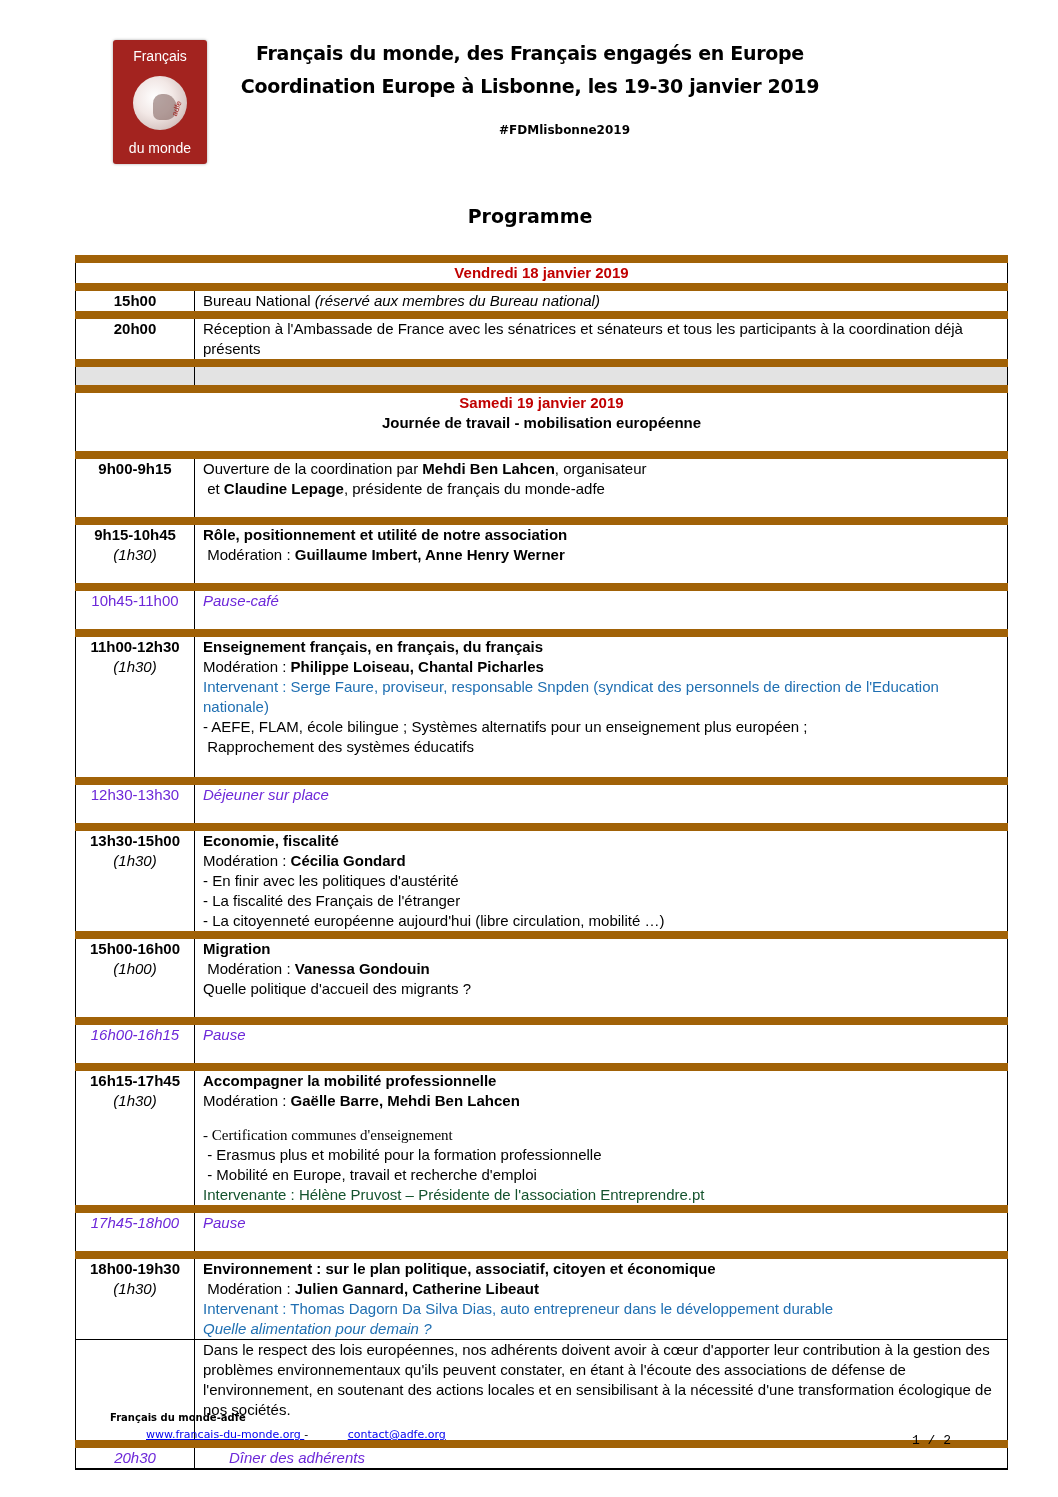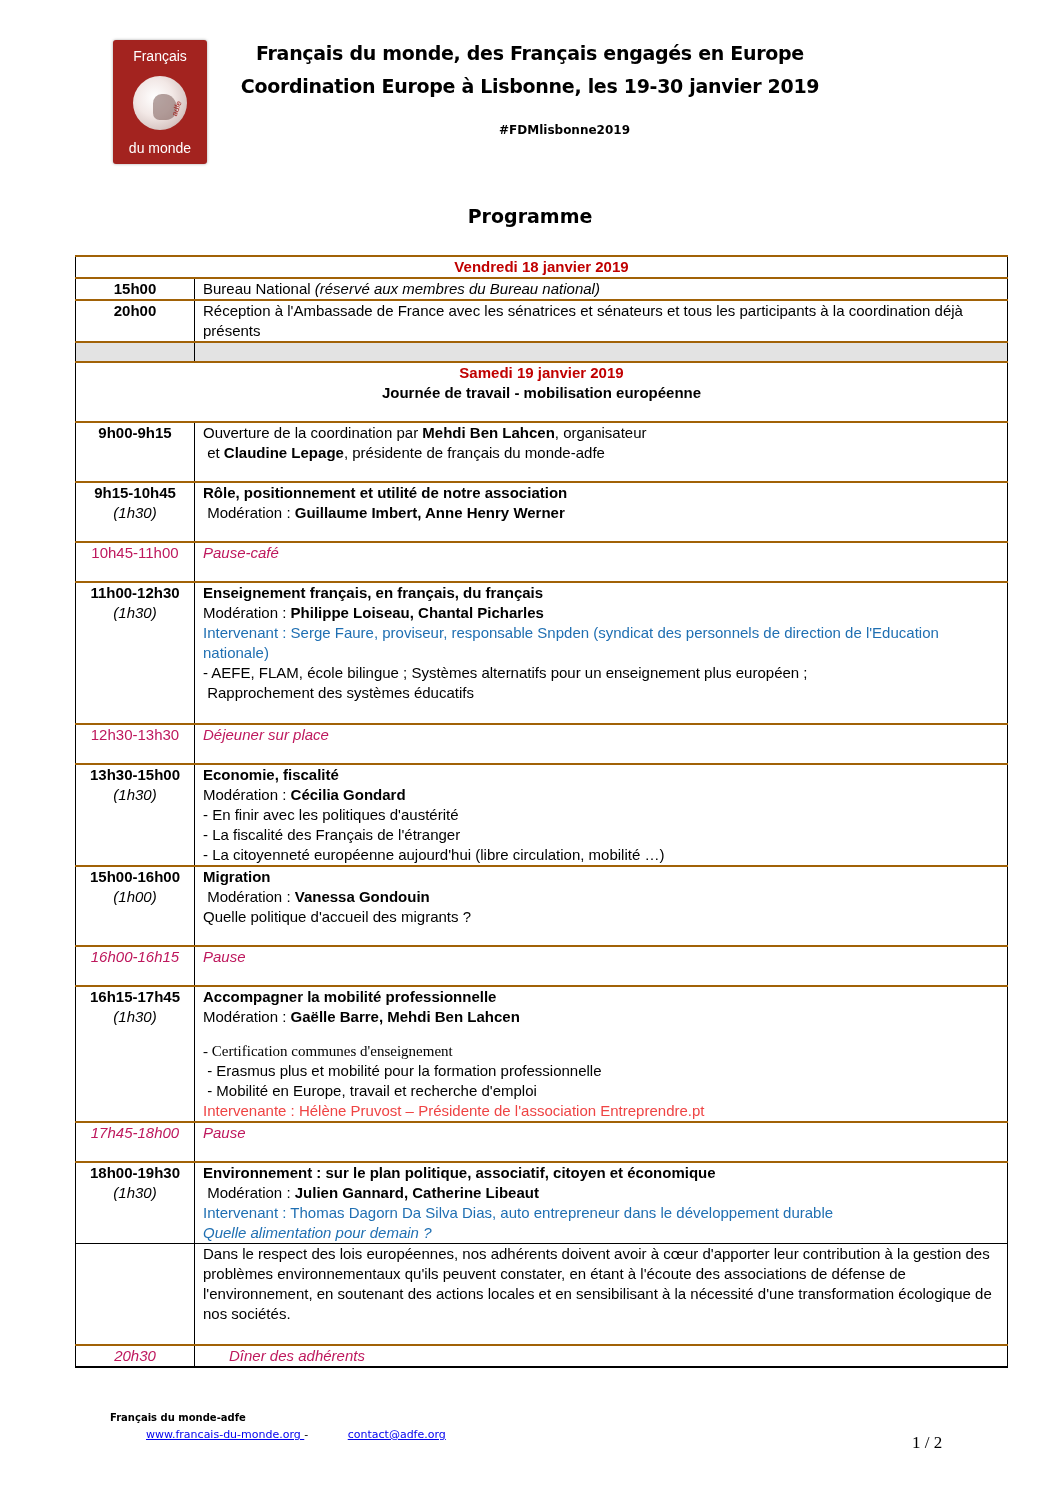--- a/index.html
+++ b/index.html
@@ -10,36 +10,36 @@
   .logo .globe { position: absolute; left: 20px; top: 36px; width: 54px; height: 54px; border-radius: 50%; background: radial-gradient(circle at 40% 40%, #ffffff 0%, #f2e8e6 40%, #d9c8c5 70%, #b98a85 100%); }
   .logo .globe .land { position: absolute; left: 20px; top: 18px; width: 24px; height: 26px; background: #7a5a55; border-radius: 40% 60% 50% 30%; opacity: 0.55; }
   .logo .globe .adfe { position: absolute; right: 2px; top: 28px; font-size: 8px; color: #a3231f; transform: rotate(-70deg); }
   .header-title { position: absolute; left: 220px; width: 620px; text-align: center; font-family: "DejaVu Sans", sans-serif; font-weight: bold; font-size: 19px; letter-spacing: -0.3px; }
   .t1 { top: 42px; }
   .t2 { top: 75px; }
   .hashtag { position: absolute; left: 430px; top: 123px; width: 200px; text-align: right; font-family: "DejaVu Sans", sans-serif; font-weight: bold; font-size: 12px; }
   .prog-title { position: absolute; left: 300px; width: 460px; top: 205px; text-align: center; font-family: "DejaVu Sans", sans-serif; font-weight: bold; font-size: 19px; }
   table.prog { position: absolute; left: 75px; top: 255px; width: 933px; border-collapse: collapse; font-size: 15px; line-height: 20px; }
   table.prog td { border: 1px solid #000; vertical-align: top; padding: 0 8px; }
-  table.prog tr { border-top: 2px solid #a16207; }
+  table.prog tr { border-top: 8px solid #a16207; }
   table.prog td.time { width: 110px; text-align: center; font-weight: bold; padding: 0 4px; }
   .dur { font-weight: normal; font-style: italic; }
-  .red { color: #be185d; }
+  .red { color: #6d28d9; }
   .darkred { color: #c00000; }
   .blue { color: #1f6fb2; }
-  .lightblue { color: #ef4444; }
+  .lightblue { color: #14532d; }
   .b { font-weight: bold; }
   .i { font-style: italic; }
   .day { text-align: center; font-weight: bold; }
   .gray td { background: #e3e3e3; height: 18px; }
   .italic-time { font-style: italic; font-weight: normal !important; }
   .footer-org { position: absolute; left: 110px; top: 1412px; font-family: "DejaVu Sans", sans-serif; font-weight: bold; font-size: 10px; }
   .footer-links { position: absolute; left: 110px; top: 1428px; font-family: "DejaVu Sans", sans-serif; font-size: 11px; }
   .footer-links a { color: #0000ee; text-decoration: underline; margin-left: 36px; }
-  .page-num { position: absolute; left: 912px; top: 1433px; font-family: Liberation Serif, serif; font-size: 17px; }
+  .page-num { position: absolute; left: 912px; top: 1433px; font-family: Liberation Mono, monospace; font-size: 13px; }
 </style>
 </head>
 <body>
 
 <div class="logo">
   <div class="l1">Français</div>
   <div class="globe">
     <div class="land"></div>
     <div class="adfe">adfe</div>
   </div>

